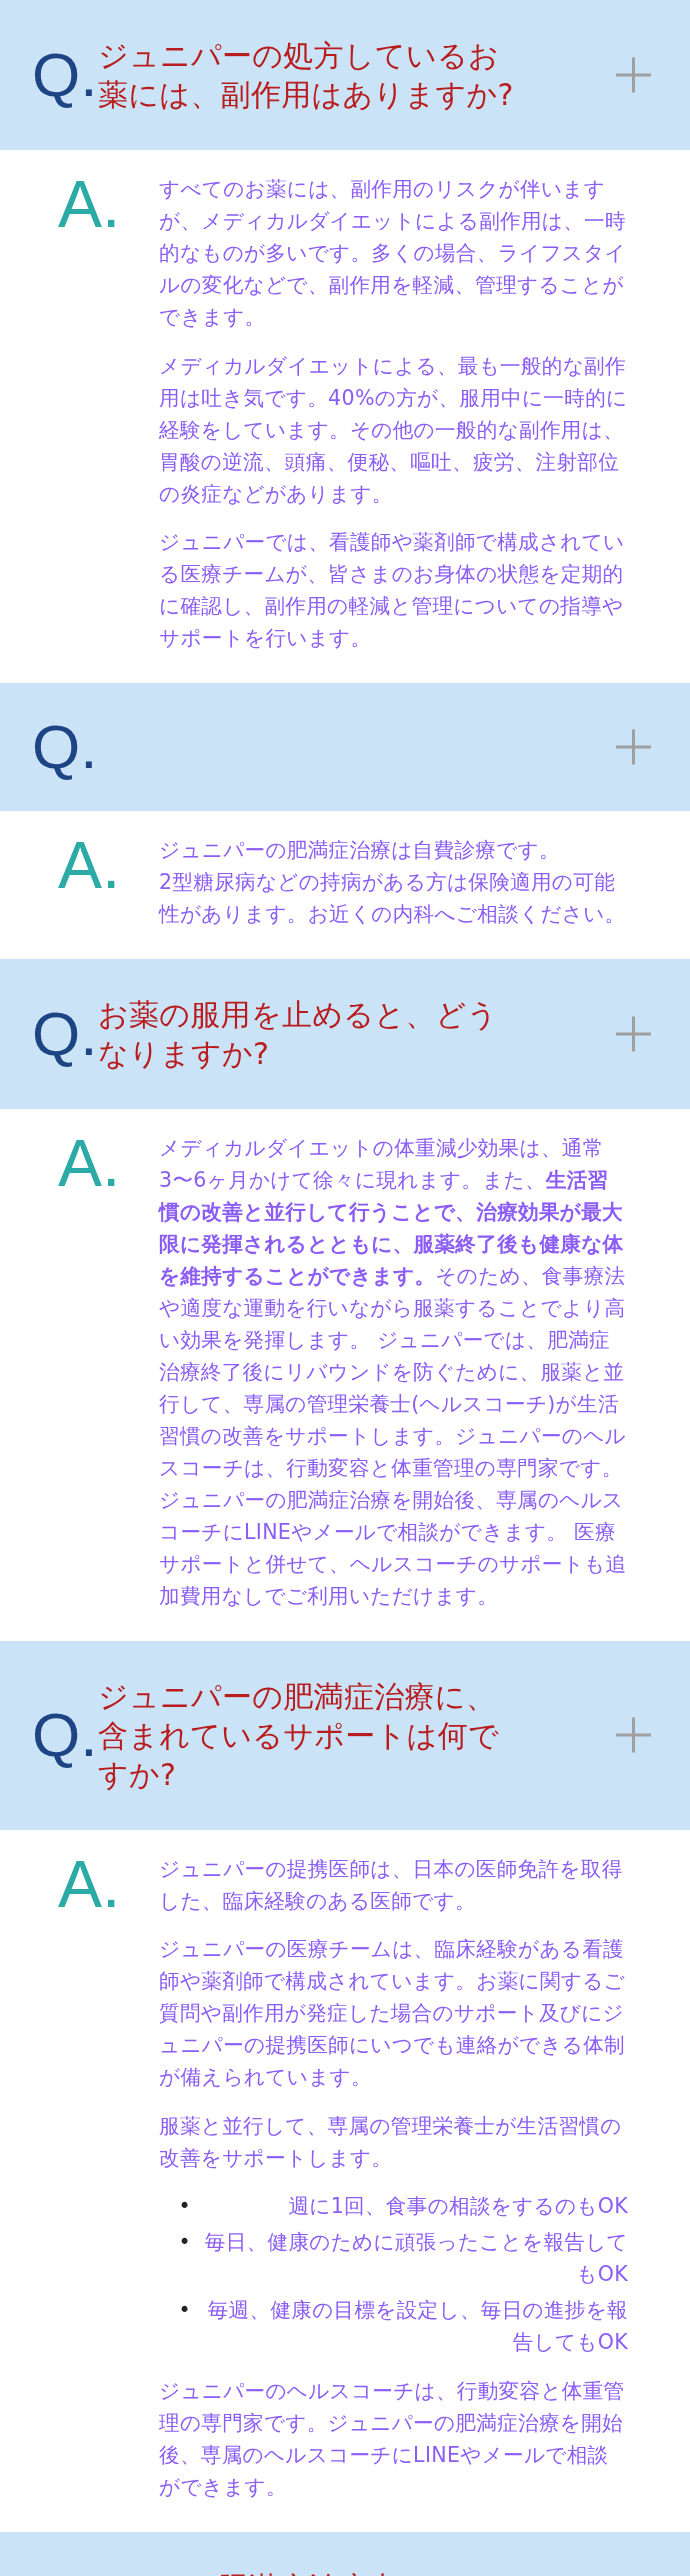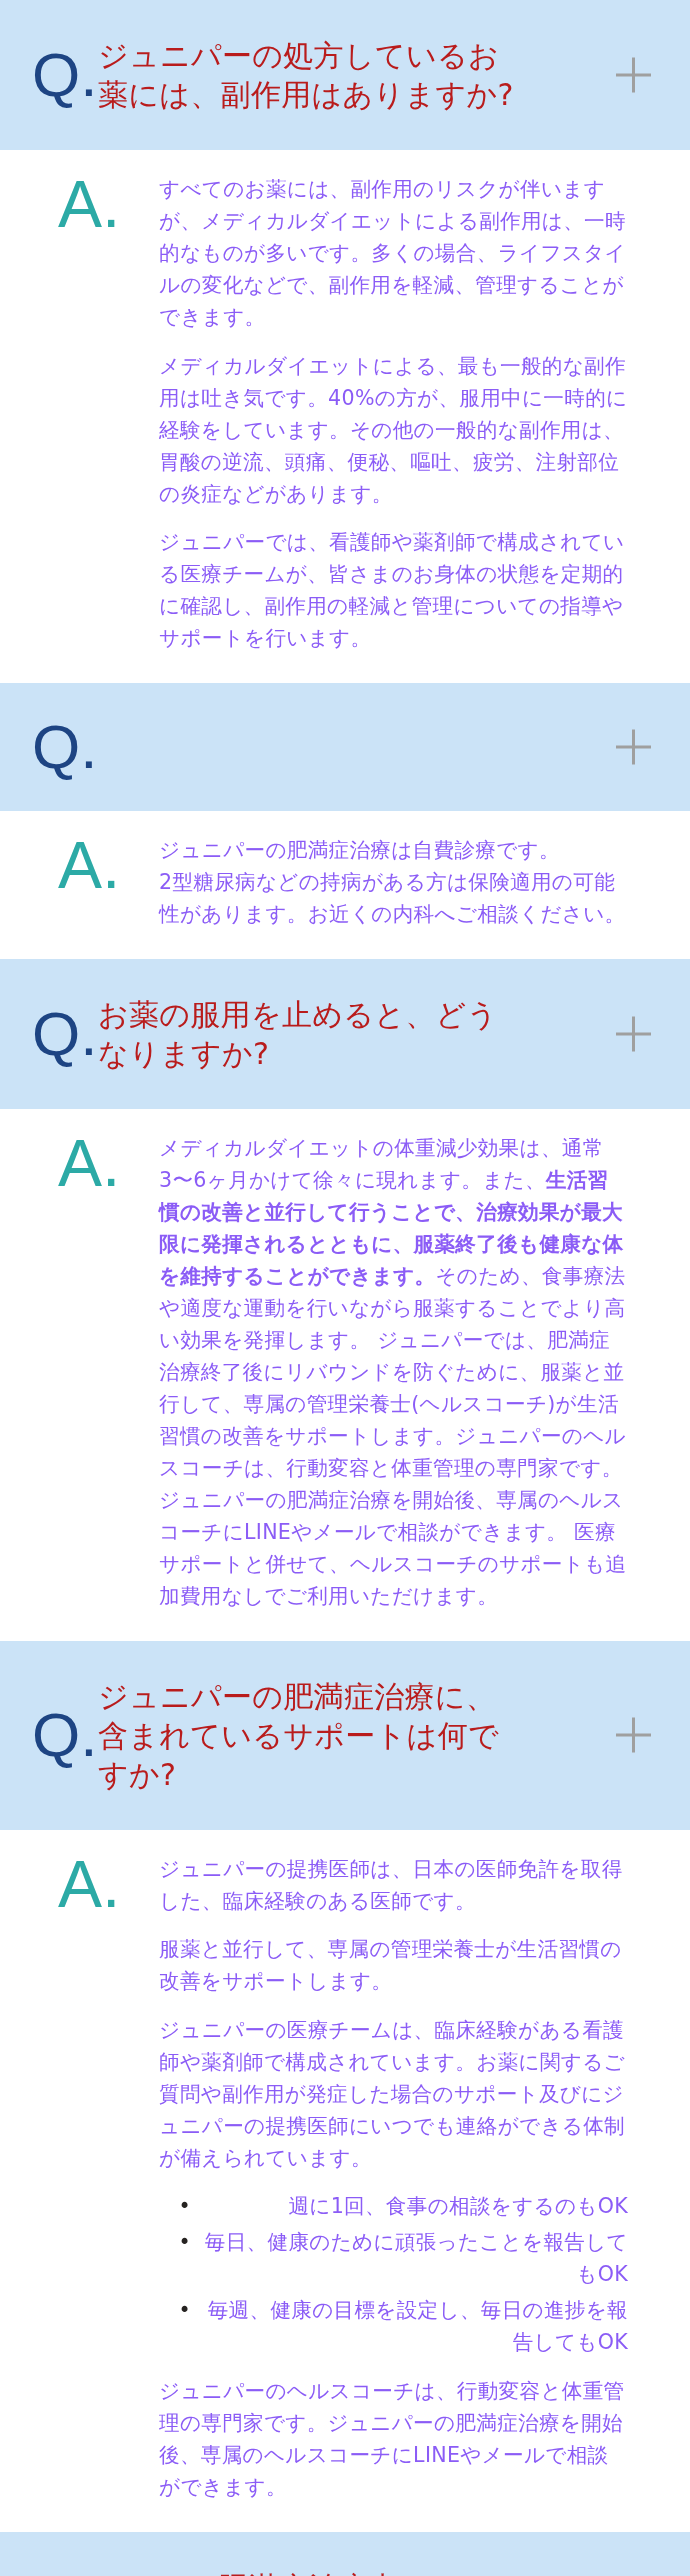--- a/index.html
+++ b/index.html
@@ -153,22 +153,22 @@
     <section class="faq-item">
       <div class="q-row">
         <span class="q-letter">Q.</span>
         <h3 class="q-text">ジュニパーの肥満症治療に、含まれているサポートは何ですか?</h3>
         <span class="plus"></span>
       </div>
       <div class="a-row">
         <span class="a-letter">A.</span>
         <div class="a-body">
           <p><span>ジュニパーの提携医師は、日本の医師免許を取得した、臨床経験のある医師です。</span></p>
+          <p><span>ジュニパーの医療チームは、臨床経験がある看護師や薬剤師で構成されています。お薬に関するご質問や副作用が発症した場合のサポート及びにジュニパーの提携医師にいつでも連絡ができる体制が備えられています。</span></p>
           <p><span>服薬と並行して、専属の管理栄養士が生活習慣の改善をサポートします。</span></p>
-          <p><span>ジュニパーの医療チームは、臨床経験がある看護師や薬剤師で構成されています。お薬に関するご質問や副作用が発症した場合のサポート及びにジュニパーの提携医師にいつでも連絡ができる体制が備えられています。</span></p>
           <ul>
             <li>週に1回、食事の相談をするのもOK</li>
             <li>毎日、健康のために頑張ったことを報告してもOK</li>
             <li>毎週、健康の目標を設定し、毎日の進捗を報告してもOK</li>
           </ul>
           <p><span>ジュニパーのヘルスコーチは、行動変容と体重管理の専門家です。ジュニパーの肥満症治療を開始後、専属のヘルスコーチにLINEやメールで相談ができます。</span></p>
         </div>
       </div>
     </section>
     <section class="faq-item">

